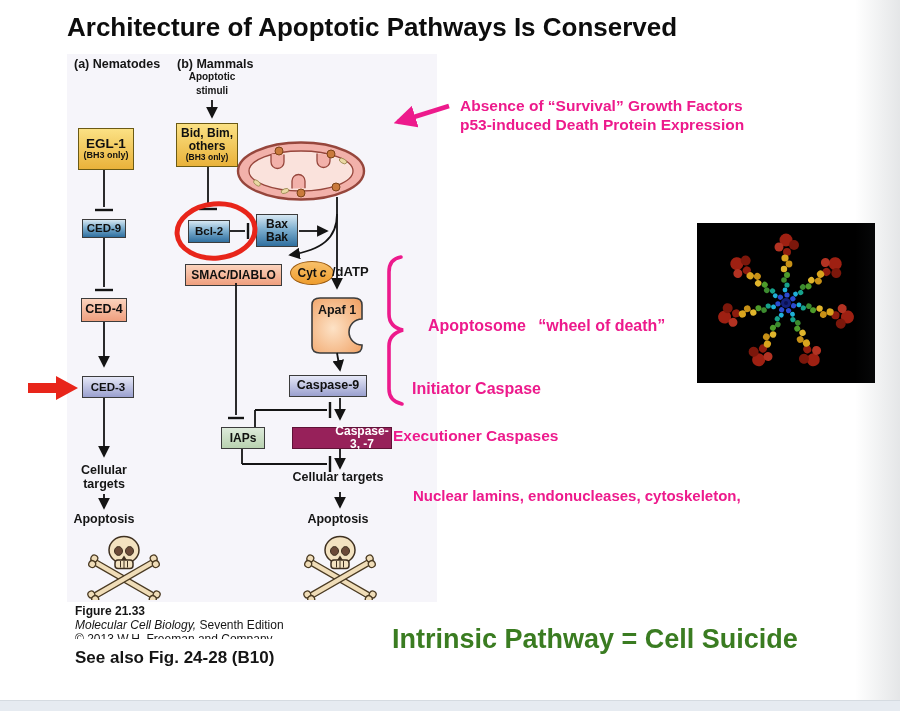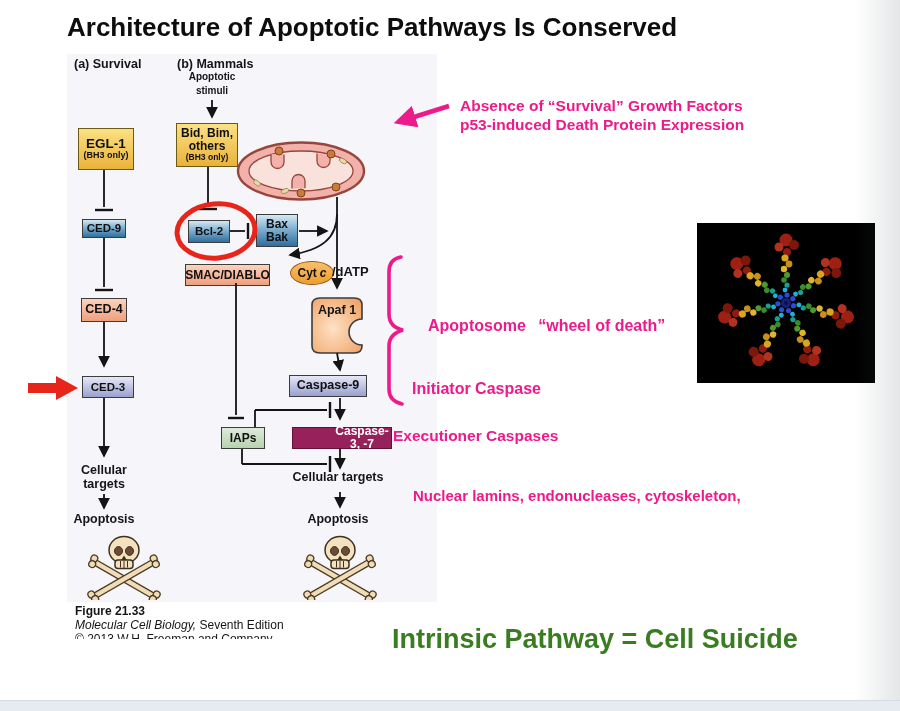--- a/index.html
+++ b/index.html
@@ -133,21 +133,21 @@
       <use href="#spk" transform="rotate(102.8)"></use>
       <use href="#spk" transform="rotate(154.3)"></use>
       <use href="#spk" transform="rotate(205.7)"></use>
       <use href="#spk" transform="rotate(257.1)"></use>
       <use href="#spk" transform="rotate(308.6)"></use>
       <circle r="5" fill="#14207a"></circle>
       <circle r="2" fill="#0a1050"></circle>
     </svg>
   </div>
 
-  <div class="t" style="left:74px;top:57px;font-size:12.5px;font-weight:700;">(a) Survival</div>
+  <div class="t" style="left:74px;top:57px;font-size:12.5px;font-weight:700;">(a) Nematodes</div>
   <div class="t" style="left:177px;top:57px;font-size:12.5px;font-weight:700;">(b) Mammals</div>
 
   <div class="t tc" style="left:172px;top:70px;width:80px;font-size:10px;font-weight:600;line-height:14px;">
     <span>Apoptotic</span><br>
     <span>stimuli</span>
   </div>
 
   <div class="box yellow" style="left:78px;top:128px;width:56px;height:42px;">
     <span style="font-size:13.5px;">EGL-1</span>
     <span style="font-size:9px;">(BH3 only)</span>
@@ -161,21 +161,21 @@
   <div class="box yellow" style="left:176px;top:123px;width:62px;height:44px;">
     <span style="font-size:12px;">Bid, Bim,</span>
     <span style="font-size:12px;">others</span>
     <span style="font-size:8.5px;">(BH3 only)</span>
   </div>
   <div class="box blue" style="left:188px;top:220px;width:42px;height:23px;font-size:11.5px;">Bcl-2</div>
   <div class="box blue" style="left:256px;top:214px;width:42px;height:33px;">
     <span style="font-size:12px;">Bax</span>
     <span style="font-size:12px;">Bak</span>
   </div>
-  <div class="box salmon" style="left:185px;top:264px;width:85px;height:22px;font-size:12px;">SMAC/DIABLO</div>
+  <div class="box salmon" style="left:185px;top:264px;width:97px;height:22px;font-size:12px;">SMAC/DIABLO</div>
 
   <div class="cyt">
     <span>Cyt</span>
     <i style="margin-left:3px;">c</i>
   </div>
   <div class="t" style="left:332px;top:264px;font-size:13px;font-weight:600;">/dATP</div>
 
   <div class="t tc" style="left:314px;top:303px;width:46px;font-size:12.5px;font-weight:600;">Apaf 1</div>
 
   <div class="box peri" style="left:289px;top:375px;width:78px;height:22px;font-size:12.5px;">Caspase-9</div>
@@ -197,20 +197,21 @@
   <div class="t pink" style="left:393px;top:427px;font-size:15.5px;">Executioner Caspases</div>
   <div class="t pink" style="left:413px;top:486px;font-size:15px;line-height:19px;">
     <span>Nuclear lamins, endonucleases, cytoskeleton,</span><br>
   </div>
 
   <div class="t" style="left:75px;top:604px;font-size:12px;font-weight:700;">Figure 21.33</div>
   <div class="t" style="left:75px;top:618px;font-size:12px;">
     <i>Molecular Cell Biology,</i><span> Seventh Edition</span>
   </div>
   <div class="t clip" style="left:75px;top:632px;font-size:12px;height:7px;width:240px;">© 2013 W.H. Freeman and Company</div>
+  <div class="t" style="left:75px;top:648px;font-size:17px;font-weight:700;">See also Fig. 24-28 (B10)</div>
   <div class="t" style="left:392px;top:624px;font-size:27px;font-weight:800;color:#3a7c21;">Intrinsic Pathway = Cell Suicide</div>
 
   <svg class="abs" style="left:0;top:0;z-index:3;pointer-events:none;" width="900" height="711" viewBox="0 0 900 711">
     <defs>
       <marker id="mA" viewBox="0 0 10 10" refX="8.5" refY="5" markerWidth="6.5" markerHeight="6.5" orient="auto">
         <path d="M0,0 L10,5 L0,10 z" fill="#141414"></path>
       </marker>
       <marker id="mP" viewBox="0 0 10 10" refX="8" refY="5" markerWidth="5" markerHeight="5" orient="auto">
         <path d="M0,0 L10,5 L0,10 z" fill="#ed1a8c"></path>
       </marker>

